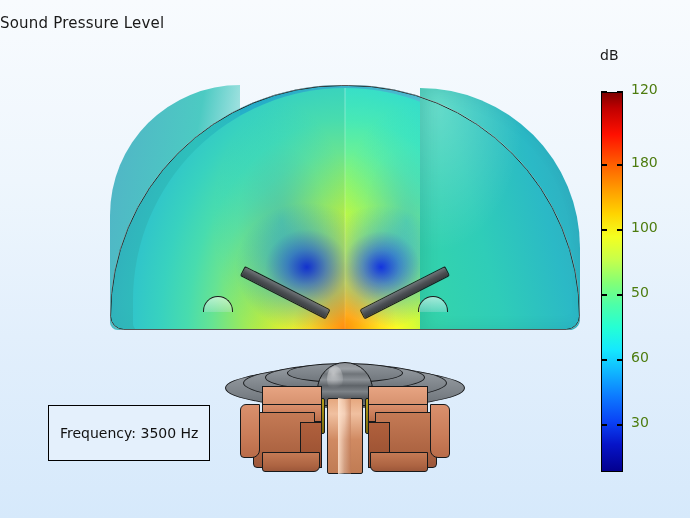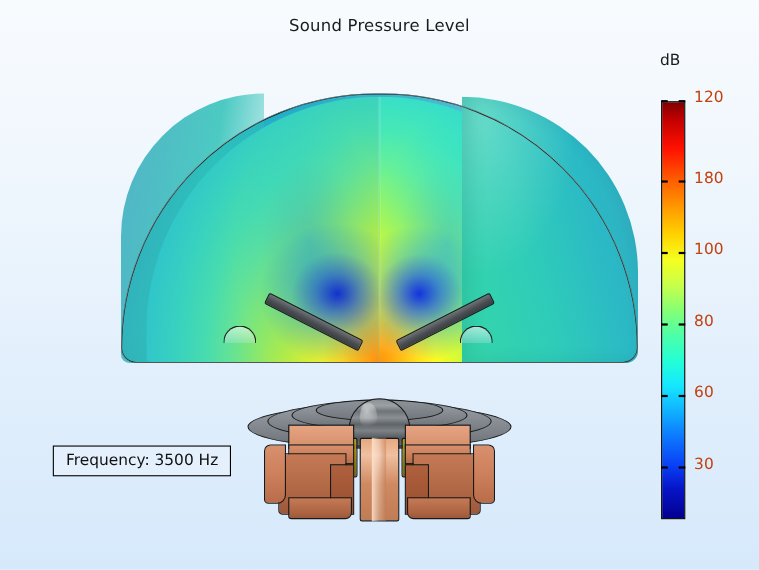--- a/index.html
+++ b/index.html
@@ -5,21 +5,21 @@
   html,body{margin:0;padding:0;}
   body{
     width:690px;height:518px;overflow:hidden;
     font-family:"DejaVu Sans","Liberation Sans",sans-serif;
     background:linear-gradient(to bottom,#f8fbfe 0%,#eef6fd 35%,#e2effc 65%,#d6e9fb 100%);
   }
   #stage{position:relative;width:690px;height:518px;}
 
   
   .title{
-    position:absolute;left:0;top:14px;width:690px;text-align:center;
+    position:absolute;left:0;top:14px;width:690px;text-align:left;
     font-size:15px;color:#1a1a1a;letter-spacing:.2px;
   }
 
   
   .cb-unit{
     position:absolute;left:600px;top:47px;width:60px;text-align:left;
     font-size:14px;color:#1a1a1a;
   }
   .cb-wrap{position:absolute;left:601px;top:92px;width:22px;height:380px;}
   .cb-bar{
@@ -43,27 +43,27 @@
       #0614c8 93%,
       #03008f 100%);
   }
   .tick{position:absolute;left:0;width:22px;height:0;}
   .tick::before,.tick::after{
     content:"";position:absolute;top:-1px;width:6px;height:2px;background:#000;
   }
   .tick::before{left:0;}
   .tick::after{right:0;}
   .tick-label{
-    position:absolute;left:30px;top:-11px;font-size:14px;color:#c2410c;white-space:nowrap;
+    position:absolute;left:30px;top:-11px;font-size:14px;color:#4d7c0f;white-space:nowrap;
   }
 
   
   .annot{
     position:absolute;left:48px;top:405px;
-    padding:5px 11px;border:1.6px solid #000;background:#e4f0fc;
+    padding:19px 11px;border:1.6px solid #000;background:#e4f0fc;
     font-size:14px;color:#111;white-space:nowrap;z-index:40;
   }
 
   
   .scene{position:absolute;left:0;top:0;width:690px;height:518px;}
 
   
   .dome-outer{
     position:absolute;left:110px;top:85px;width:470px;height:245px;
     border-radius:235px 235px 14px 14px;
@@ -265,21 +265,21 @@
         <div class="tick" style="top: 0%;">
           <div class="tick-label">120</div>
         </div>
         <div class="tick" style="top: 19.2%;">
           <div class="tick-label">180</div>
         </div>
         <div class="tick" style="top: 36.3%;">
           <div class="tick-label">100</div>
         </div>
         <div class="tick" style="top: 53.4%;">
-          <div class="tick-label">80</div>
+          <div class="tick-label">50</div>
         </div>
         <div class="tick" style="top: 70.5%;">
           <div class="tick-label">60</div>
         </div>
         <div class="tick" style="top: 87.6%;">
           <div class="tick-label">30</div>
         </div>
       </div>
   </div>
 

